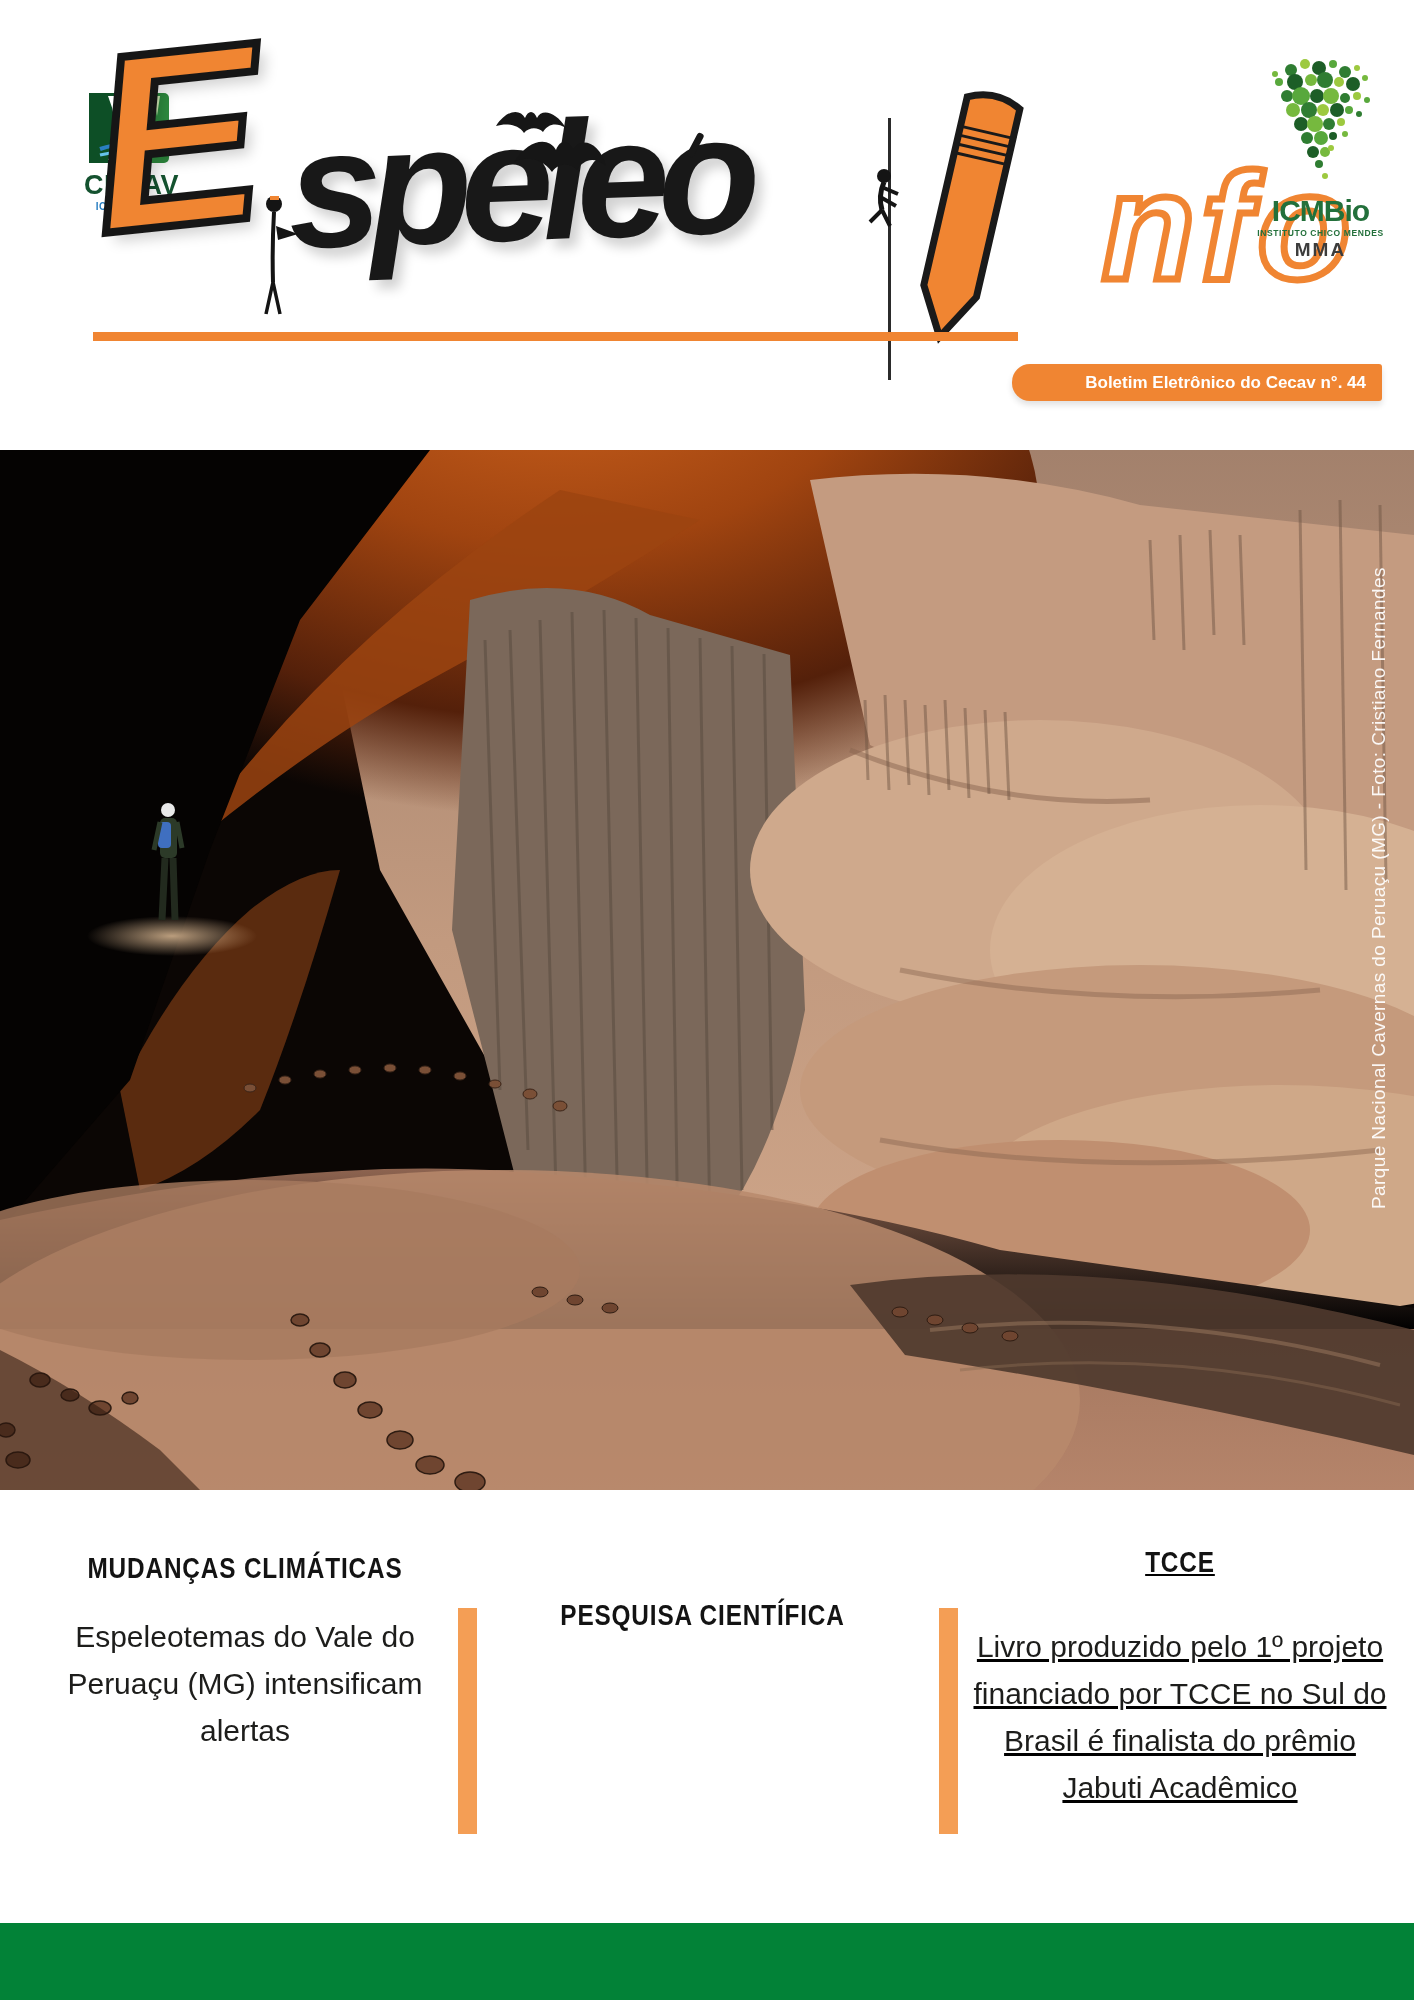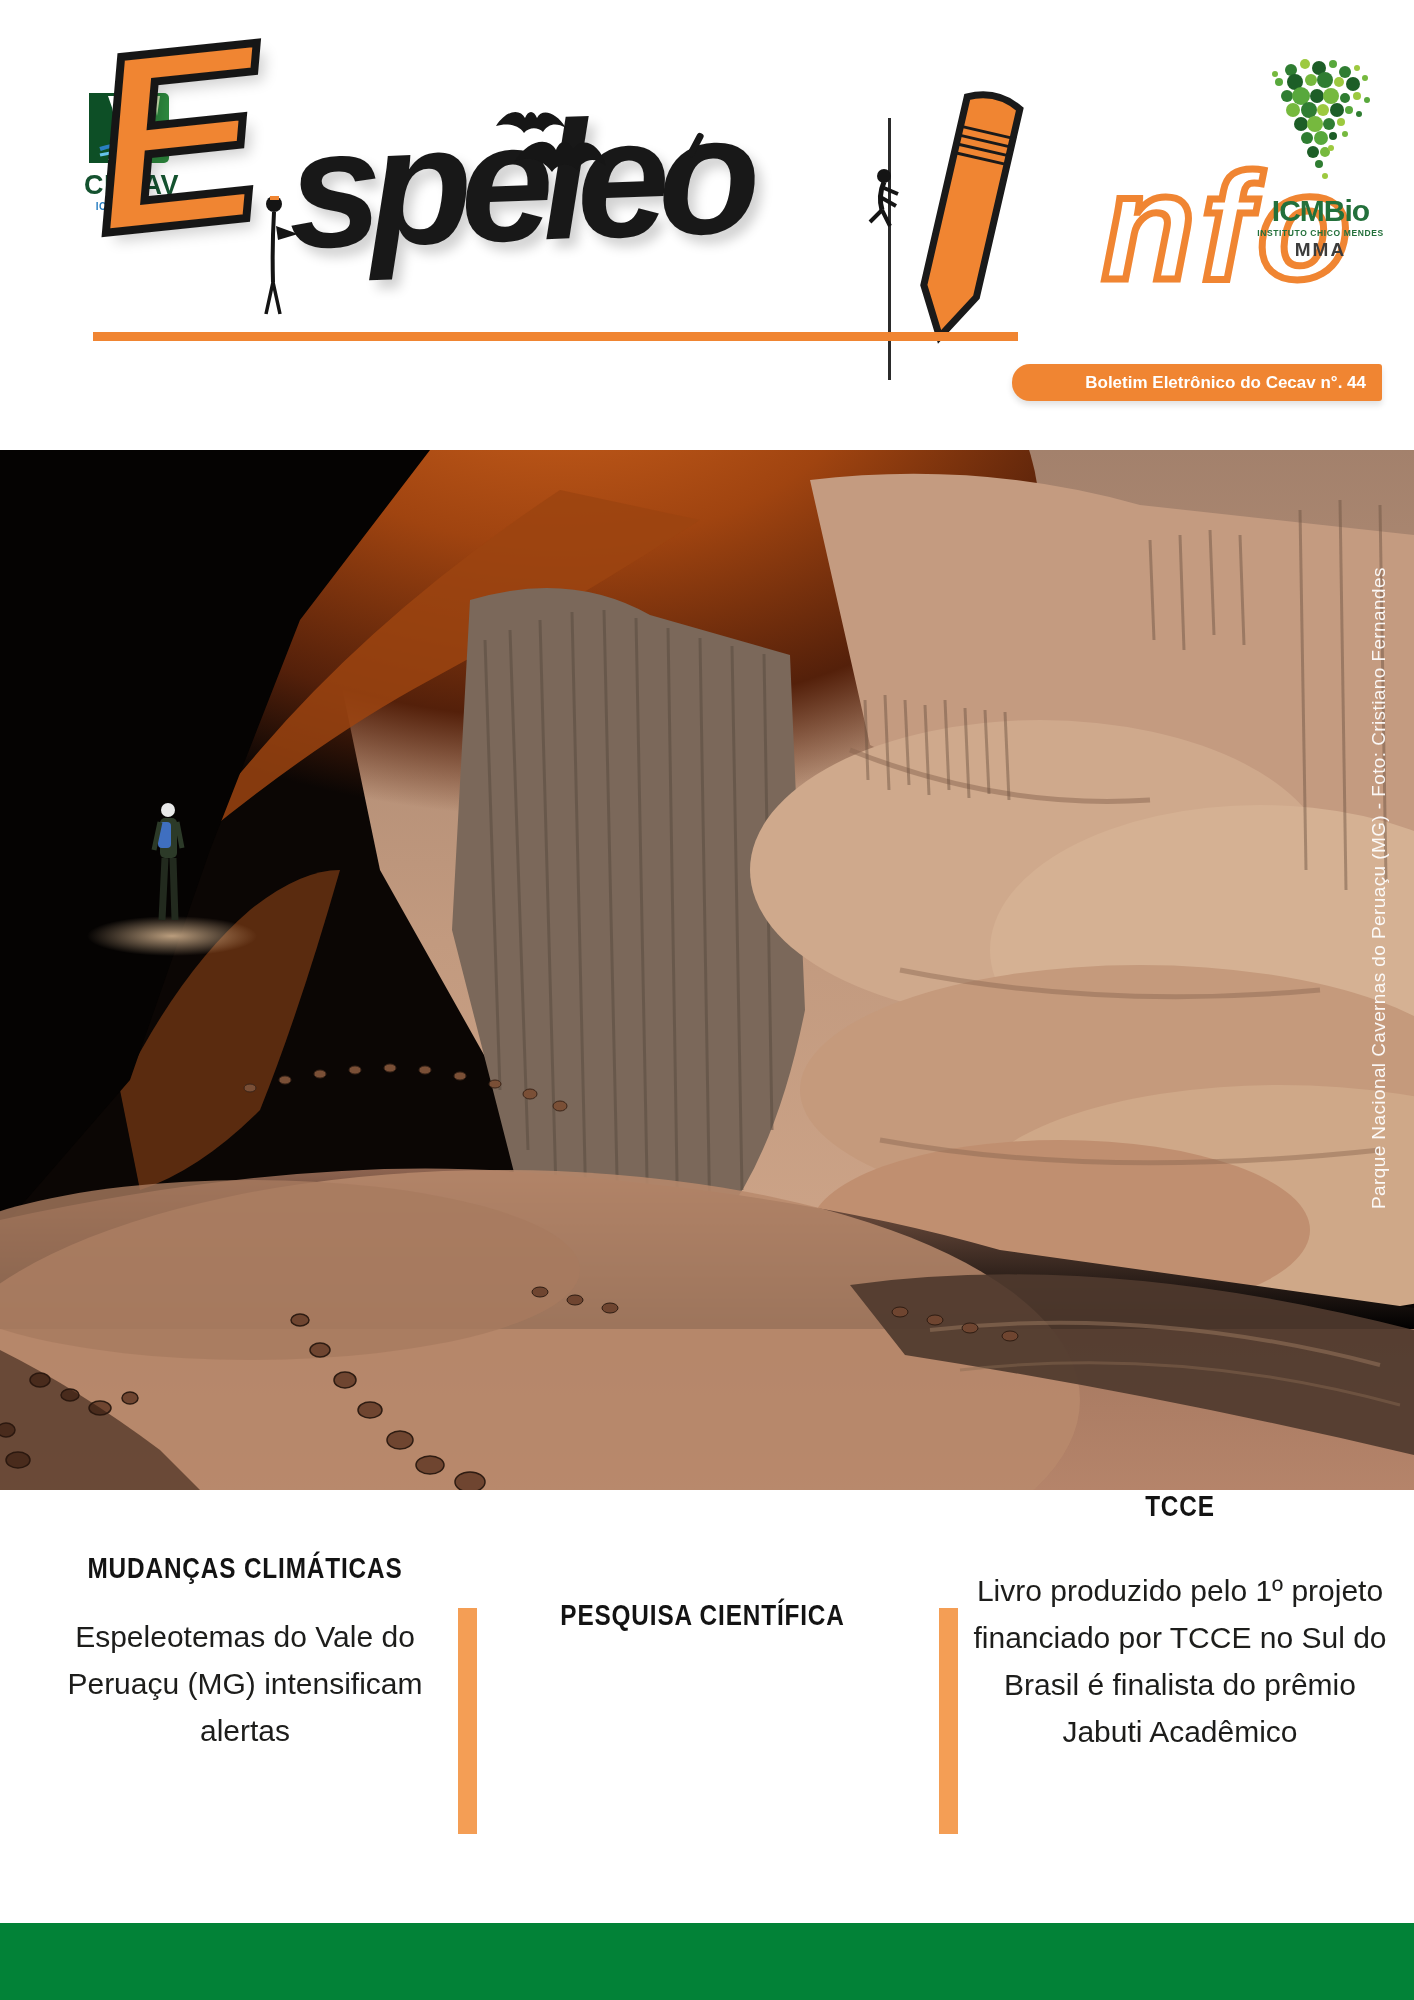--- a/index.html
+++ b/index.html
@@ -51,21 +51,21 @@
 
   
   .teasers{position:absolute;left:0;top:1490px;width:1414px;height:381px;background:#fff;}
   .teaser{position:absolute;top:0;}
   .teaser-head{font-weight:bold;font-size:29px;color:#131313;text-align:center;
                transform:scaleX(0.84);transform-origin:center;letter-spacing:1px;white-space:nowrap;}
   .teaser-body{font-size:30px;color:#1d1d1b;text-align:center;line-height:47px;margin-top:28px;}
   .accent-bar{position:absolute;width:19px;height:226px;background:#F49E55;top:118px;}
   .t1{left:40px;width:410px;padding-top:62px;}
   .t2{left:480px;width:445px;padding-top:109px;}
-  .t3{left:965px;width:430px;}
+  .t3{left:965px;width:430px;padding-top:56px;text-decoration:underline;}
   .t3 .teaser-body{margin-top:44px;text-align:center;}
   .bar2{left:458px;}
   .bar3{left:939px;}
 
   
   .footer{position:absolute;left:0;top:1923px;width:1414px;height:77px;background:#028237;}
 </style>
 </head>
 <body>
 

